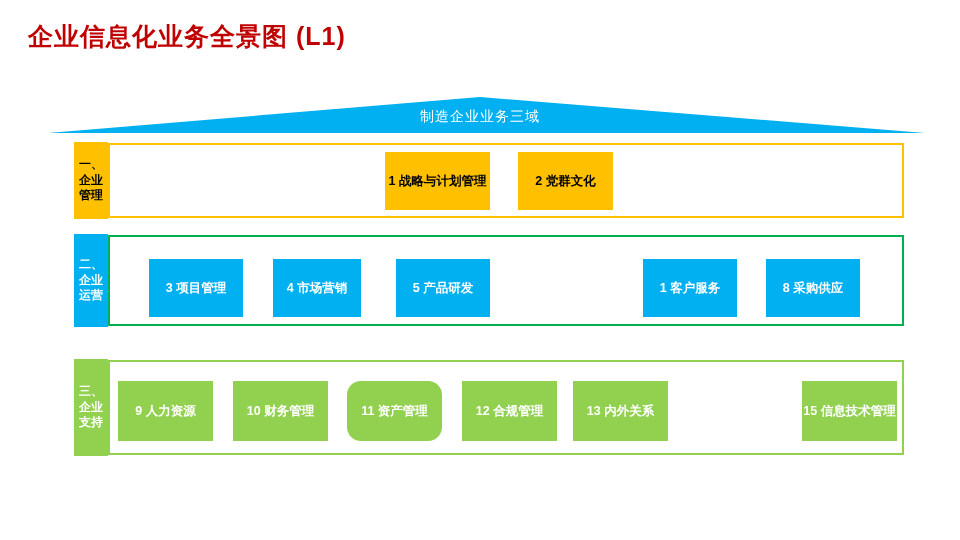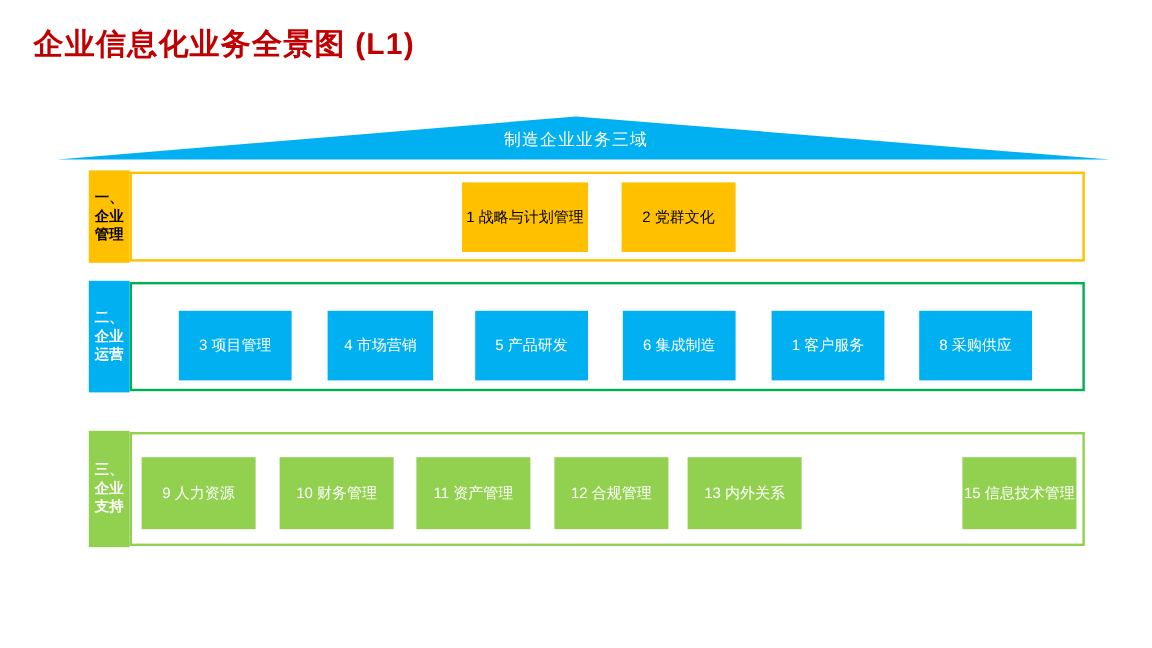--- a/index.html
+++ b/index.html
@@ -57,21 +57,21 @@
     background: #ffffff;
     box-sizing: border-box;
     z-index: 1;
   }
   .biz-box {
     position: absolute;
     display: flex;
     align-items: center;
     justify-content: center;
     font-size: 12.5px;
-    font-weight: normal;
+    font-weight: bold;
     white-space: nowrap;
     z-index: 3;
     text-align: right;
   }
 </style>
 </head>
 <body>
 
 <div class="page-title" style="color: rgb(192, 0, 0);">企业信息化业务全景图 (L1)</div>
 
@@ -94,31 +94,30 @@
 <div class="band" style="top: 234px; height: 93px;">
   <div class="band-label" style="background: rgb(0, 176, 240); color: rgb(255, 255, 255);">
       <div>二、</div>
       <div>企业</div>
       <div>运营</div>
     </div>
   <div class="band-frame" style="border-color: rgb(0, 176, 80);"></div>
 <div class="biz-box" style="left: 75px; top: 25px; width: 94px; height: 58px; background: rgb(0, 176, 240); color: rgb(255, 255, 255);">3 项目管理</div>
     <div class="biz-box" style="left: 199px; top: 25px; width: 88px; height: 58px; background: rgb(0, 176, 240); color: rgb(255, 255, 255);">4 市场营销</div>
     <div class="biz-box" style="left: 322px; top: 25px; width: 94px; height: 58px; background: rgb(0, 176, 240); color: rgb(255, 255, 255);">5 产品研发</div>
-    <div class="biz-box" style="left: 445px; top: 25px; width: 94px; height: 58px; background: rgb(0, 176, 240); color: rgb(255, 255, 255);">6 集成制造</div>
     <div class="biz-box" style="left: 569px; top: 25px; width: 94px; height: 58px; background: rgb(0, 176, 240); color: rgb(255, 255, 255);">1 客户服务</div>
     <div class="biz-box" style="left: 692px; top: 25px; width: 94px; height: 58px; background: rgb(0, 176, 240); color: rgb(255, 255, 255);">8 采购供应</div>
   </div>
 
 <div class="band" style="top: 359px; height: 97px;">
   <div class="band-label" style="background: rgb(146, 208, 80); color: rgb(255, 255, 255);">
       <div>三、</div>
       <div>企业</div>
       <div>支持</div>
     </div>
   <div class="band-frame" style="border-color: rgb(146, 208, 80);"></div>
 <div class="biz-box" style="left: 44px; top: 22px; width: 95px; height: 60px; background: rgb(146, 208, 80); color: rgb(255, 255, 255);">9 人力资源</div>
     <div class="biz-box" style="left: 159px; top: 22px; width: 95px; height: 60px; background: rgb(146, 208, 80); color: rgb(255, 255, 255);">10 财务管理</div>
-    <div class="biz-box" style="left: 273px; top: 22px; width: 95px; height: 60px; background: rgb(146, 208, 80); color: rgb(255, 255, 255);">11 资产管理</div>
+    <div class="biz-box" style="left: 273px; top: 22px; width: 95px; height: 60px; background: rgb(146, 208, 80); color: rgb(255, 255, 255); border-radius: 14px;">11 资产管理</div>
     <div class="biz-box" style="left: 388px; top: 22px; width: 95px; height: 60px; background: rgb(146, 208, 80); color: rgb(255, 255, 255);">12 合规管理</div>
     <div class="biz-box" style="left: 499px; top: 22px; width: 95px; height: 60px; background: rgb(146, 208, 80); color: rgb(255, 255, 255);">13 内外关系</div>
     <div class="biz-box" style="left: 728px; top: 22px; width: 95px; height: 60px; background: rgb(146, 208, 80); color: rgb(255, 255, 255);">15 信息技术管理</div>
   </div>
 
 </body></html>

